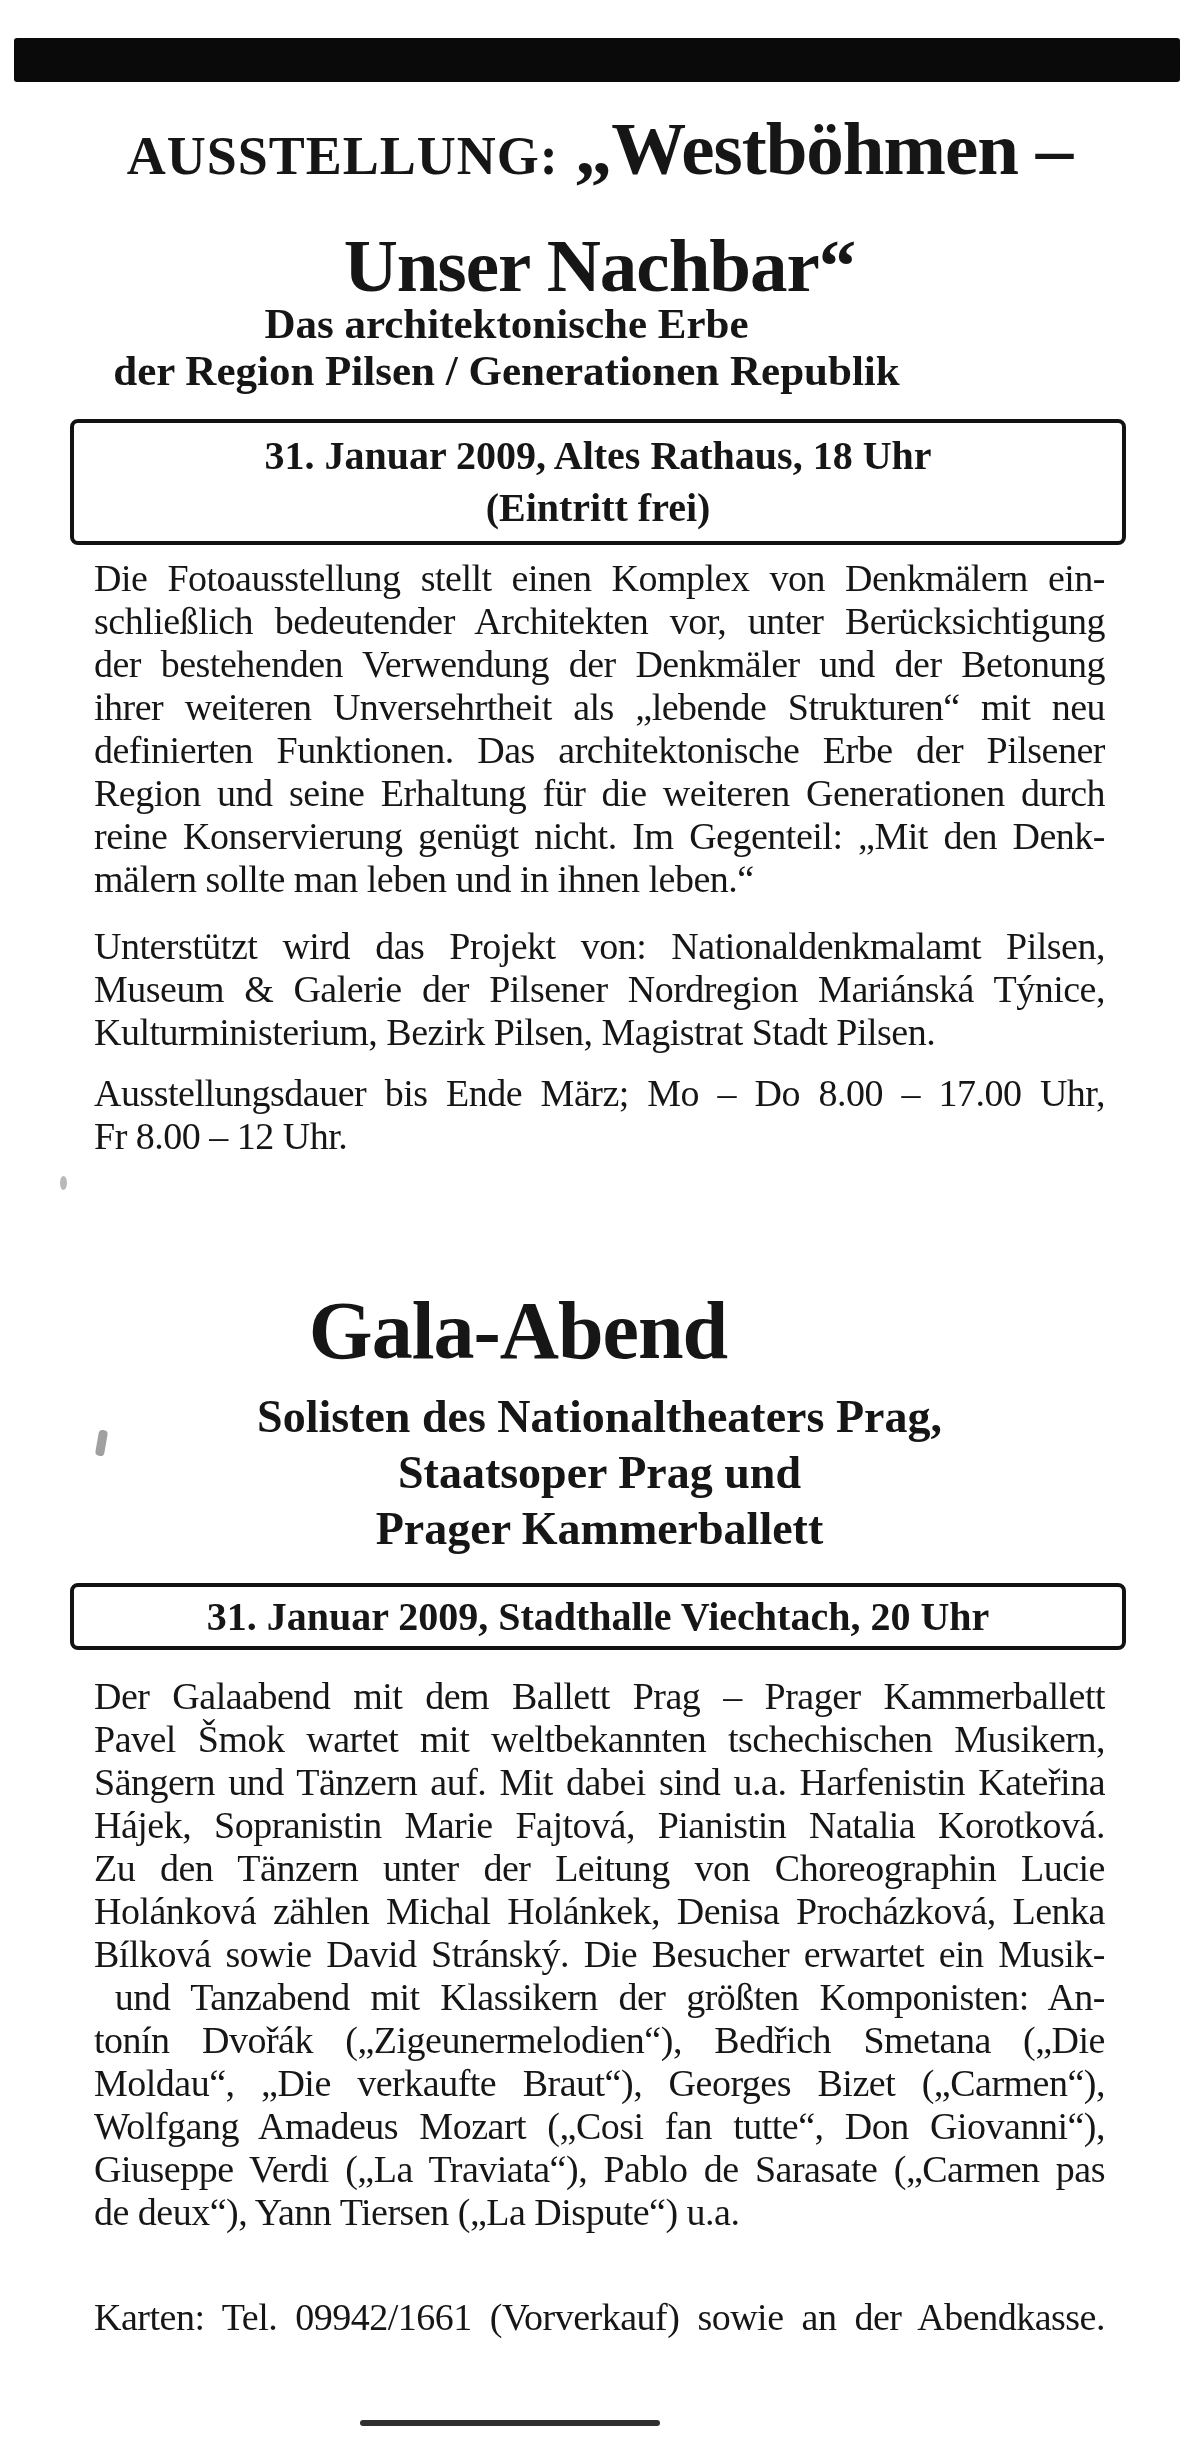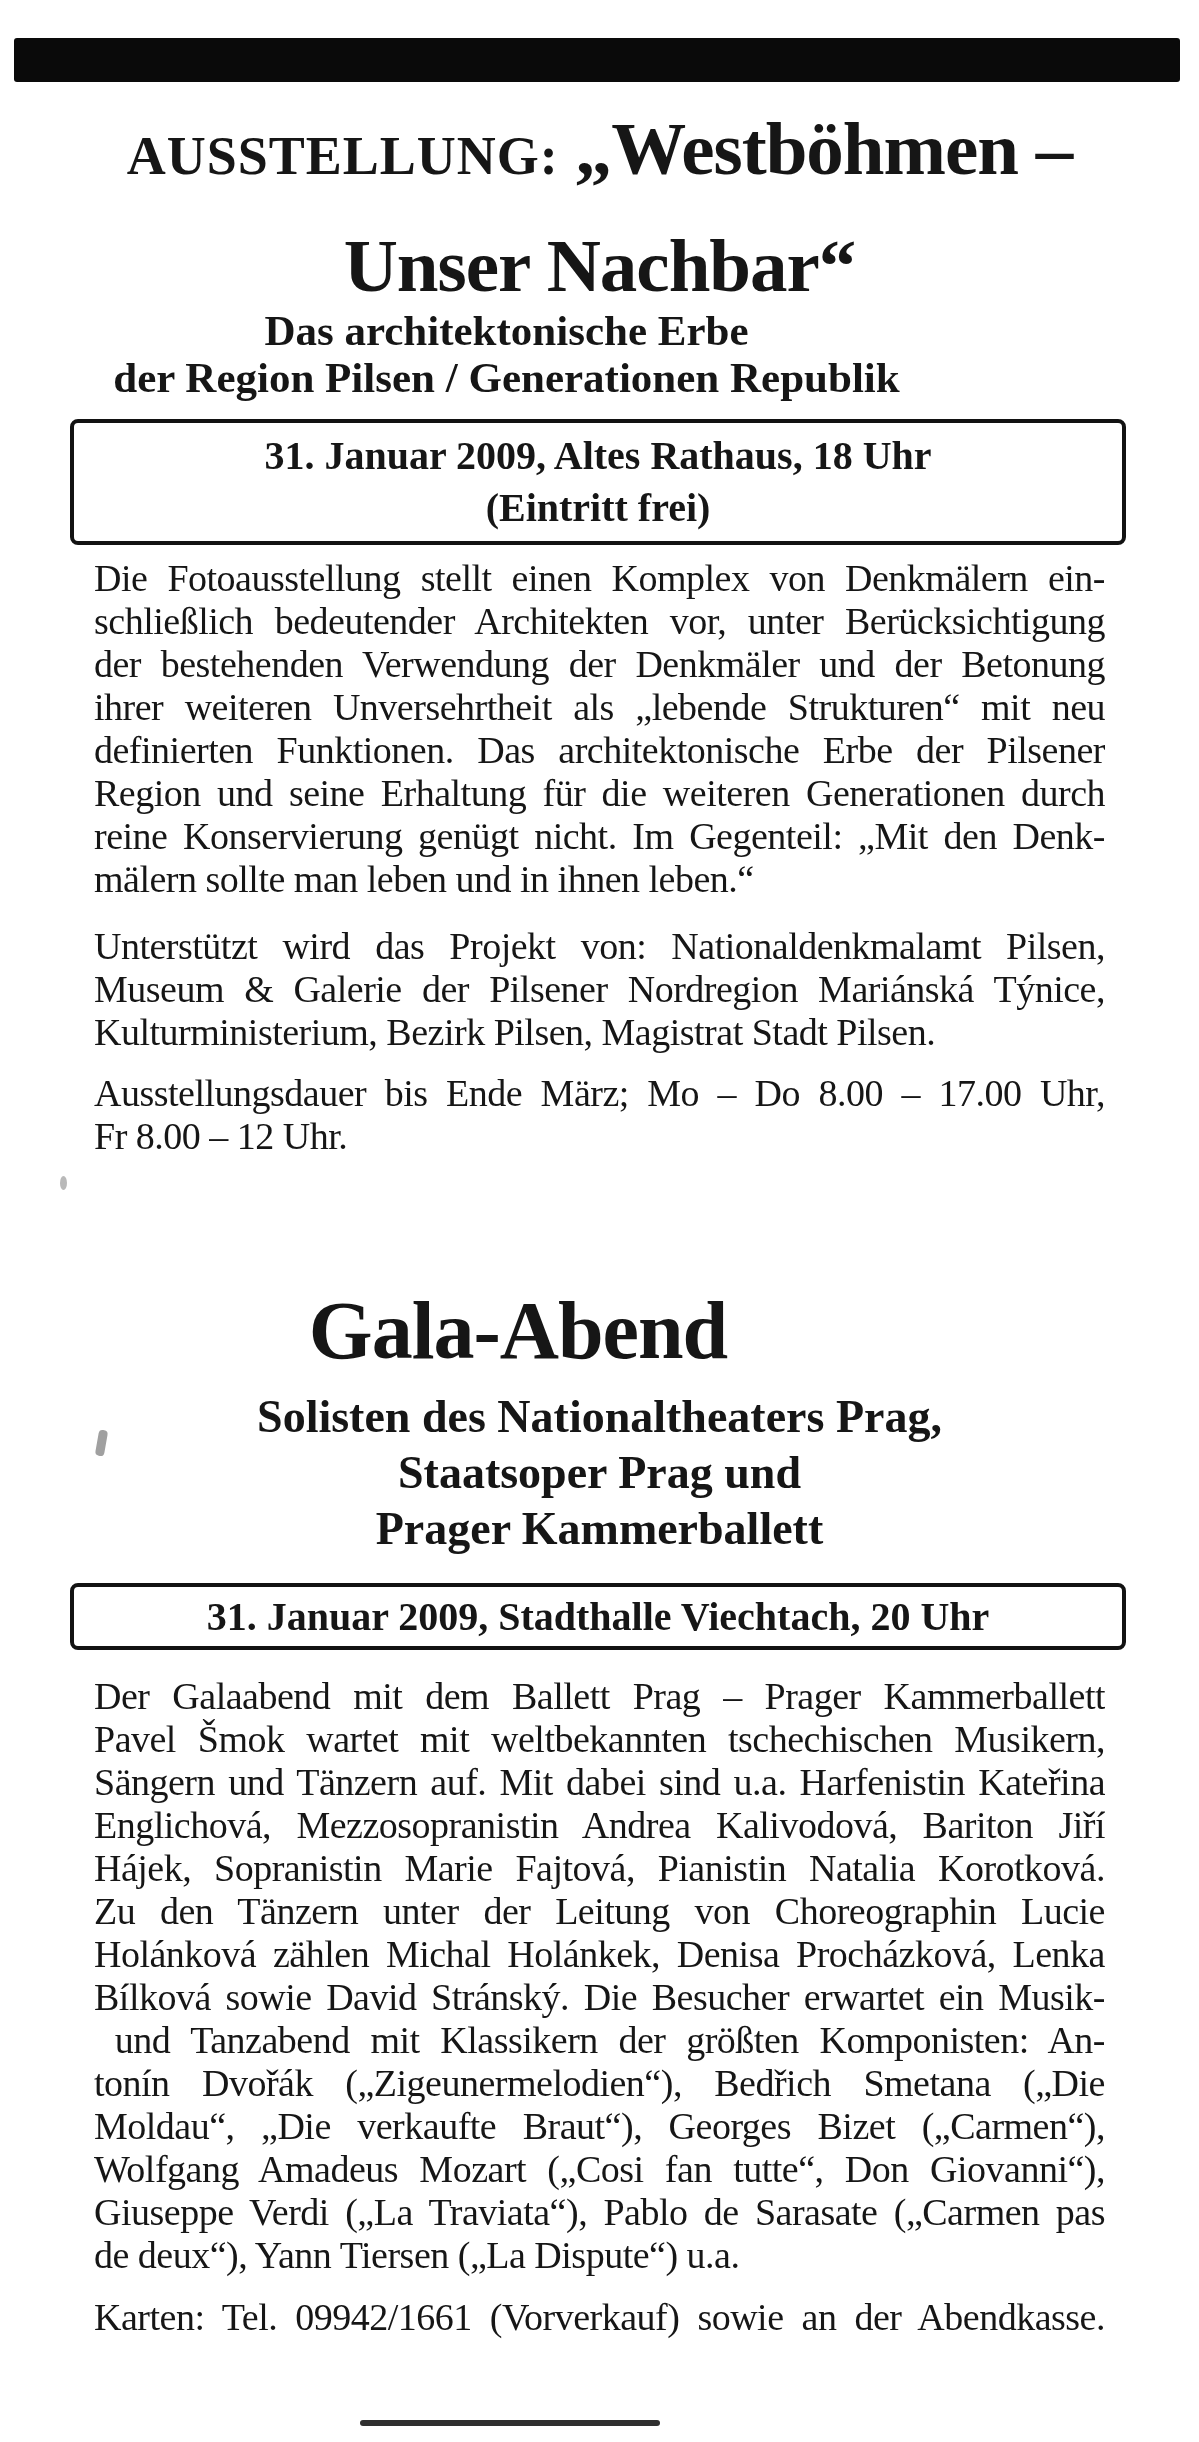--- a/index.html
+++ b/index.html
@@ -15,21 +15,21 @@
   
   .top-bar{position:absolute;top:38px;left:14px;width:1166px;height:44px;background:#0a0a0a;border-radius:3px;}
   .bottom-line{position:absolute;top:2420px;left:360px;width:300px;height:6px;background:#2f2f2f;border-radius:3px;}
   .speck-1{position:absolute;top:1176px;left:60px;width:7px;height:14px;background:#b9b9b9;border-radius:50%;}
   .speck-2{position:absolute;top:1430px;left:97px;width:9px;height:26px;background:#a0a0a0;border-radius:4px;transform:rotate(10deg);}
 
   
   .ex-title{position:absolute;top:100px;left:0;width:1199px;text-align:center;font-weight:bold;line-height:97px;letter-spacing:-1px;}
   .ex-title .prefix{font-size:54px;letter-spacing:1px;margin-right:16px;}
   .ex-title .main{font-size:75px;}
-  .subtitle{position:absolute;top:307px;left:0;width:1013px;text-align:center;font-weight:bold;font-size:43px;line-height:47px;}
+  .subtitle{position:absolute;top:300px;left:0;width:1013px;text-align:center;font-weight:bold;font-size:43px;line-height:47px;}
   .subtitle .line{text-align:center;}
 
   
   .info-box{position:absolute;left:70px;width:1048px;border:4px solid #121212;border-radius:8px;box-sizing:content-box;background:#fff;}
   .box1{top:419px;height:118px;}
   .box1 .box-lines{padding-top:7px;font-weight:bold;font-size:40px;line-height:52px;}
   .box2{top:1583px;height:59px;}
   .box2 .box-lines{font-weight:bold;font-size:40px;line-height:59px;}
   .box-lines .line{text-align:center;}
 
@@ -110,21 +110,20 @@
   <div class="info-box box2">
     <div class="box-lines">
         <div class="line last">31. Januar 2009, Stadthalle Viechtach, 20 Uhr</div>
       </div>
   </div>
 
   <div class="para just p4">
       <div class="line">Der Galaabend mit dem Ballett Prag – Prager Kammerballett</div>
       <div class="line">Pavel Šmok wartet mit weltbekannten tschechischen Musikern,</div>
       <div class="line">Sängern und Tänzern auf. Mit dabei sind u.a. Harfenistin Kateřina</div>
-      <div class="line">Englichová, Mezzosopranistin Andrea Kalivodová, Bariton Jiří</div>
       <div class="line">Hájek, Sopranistin Marie Fajtová, Pianistin Natalia Korotková.</div>
       <div class="line">Zu den Tänzern unter der Leitung von Choreographin Lucie</div>
       <div class="line">Holánková zählen Michal Holánkek, Denisa Procházková, Lenka</div>
       <div class="line">Bílková sowie David Stránský. Die Besucher erwartet ein Musik-</div>
       <div class="line">&nbsp;und Tanzabend mit Klassikern der größten Komponisten: An-</div>
       <div class="line">tonín Dvořák („Zigeunermelodien“), Bedřich Smetana („Die</div>
       <div class="line">Moldau“, „Die verkaufte Braut“), Georges Bizet („Carmen“),</div>
       <div class="line">Wolfgang Amadeus Mozart („Cosi fan tutte“, Don Giovanni“),</div>
       <div class="line">Giuseppe Verdi („La Traviata“), Pablo de Sarasate („Carmen pas</div>
       <div class="line last">de deux“), Yann Tiersen („La Dispute“) u.a.</div>

